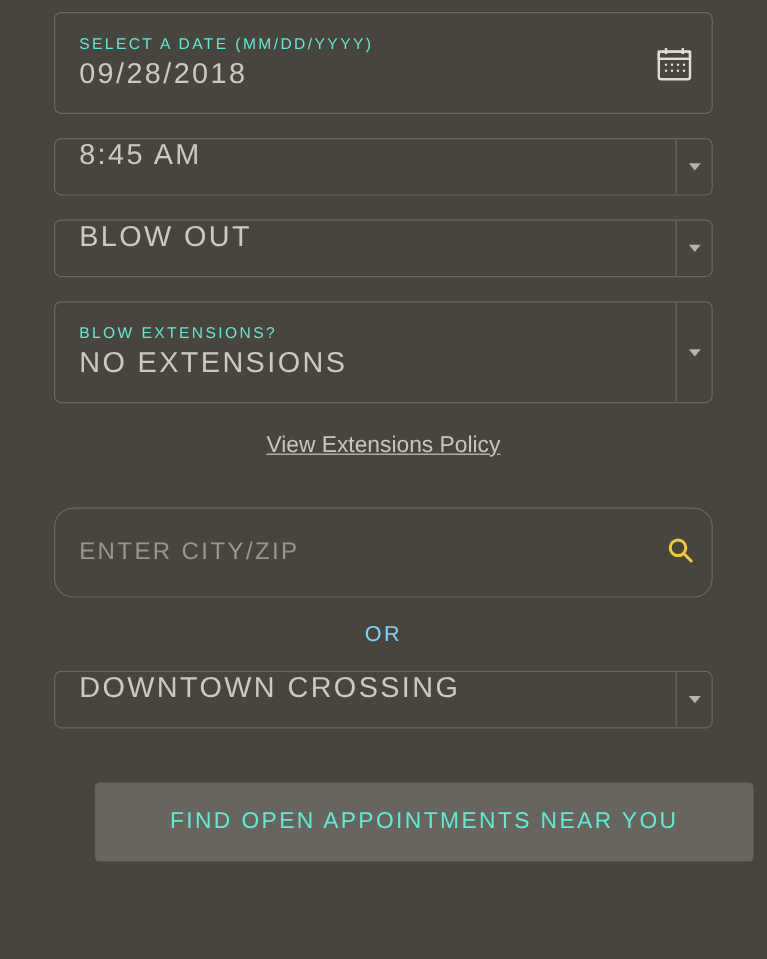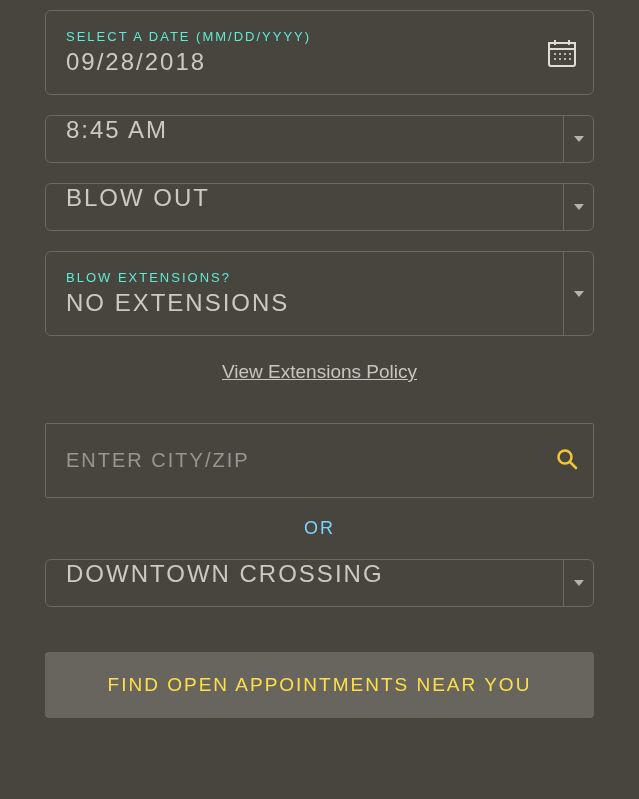--- a/index.html
+++ b/index.html
@@ -66,21 +66,21 @@
       margin: 25px 0 40px 0;
     }
     .policy-link span {
       font-size: 19px;
       color: #c8c5be;
       text-decoration: underline;
       cursor: pointer;
     }
     .search-field {
       border: 1px solid #6a6860;
-      border-radius: 2px;
+      border-radius: 16px;
       margin-bottom: 20px;
       position: relative;
       padding: 25px 50px 25px 20px;
     }
     .search-placeholder {
       font-size: 20px;
       letter-spacing: 2px;
       color: #999690;
     }
     .search-icon {
@@ -97,25 +97,26 @@
       margin: 20px 0;
     }
     .submit-button {
       background-color: #68655e;
       border: none;
       border-radius: 4px;
       width: 100%;
       padding: 22px;
       font-size: 19px;
       letter-spacing: 2px;
-      color: #fde047;
+      color: #5eead4;
       cursor: pointer;
       margin-top: 25px;
       margin-bottom: 35px;
       text-align: center;
+      margin-left: 34px;
     }
   </style>
 </head>
 <body>
 
 
 
 
 <div class="field-group">
   <span class="field-label">SELECT A DATE (MM/DD/YYYY)</span>

